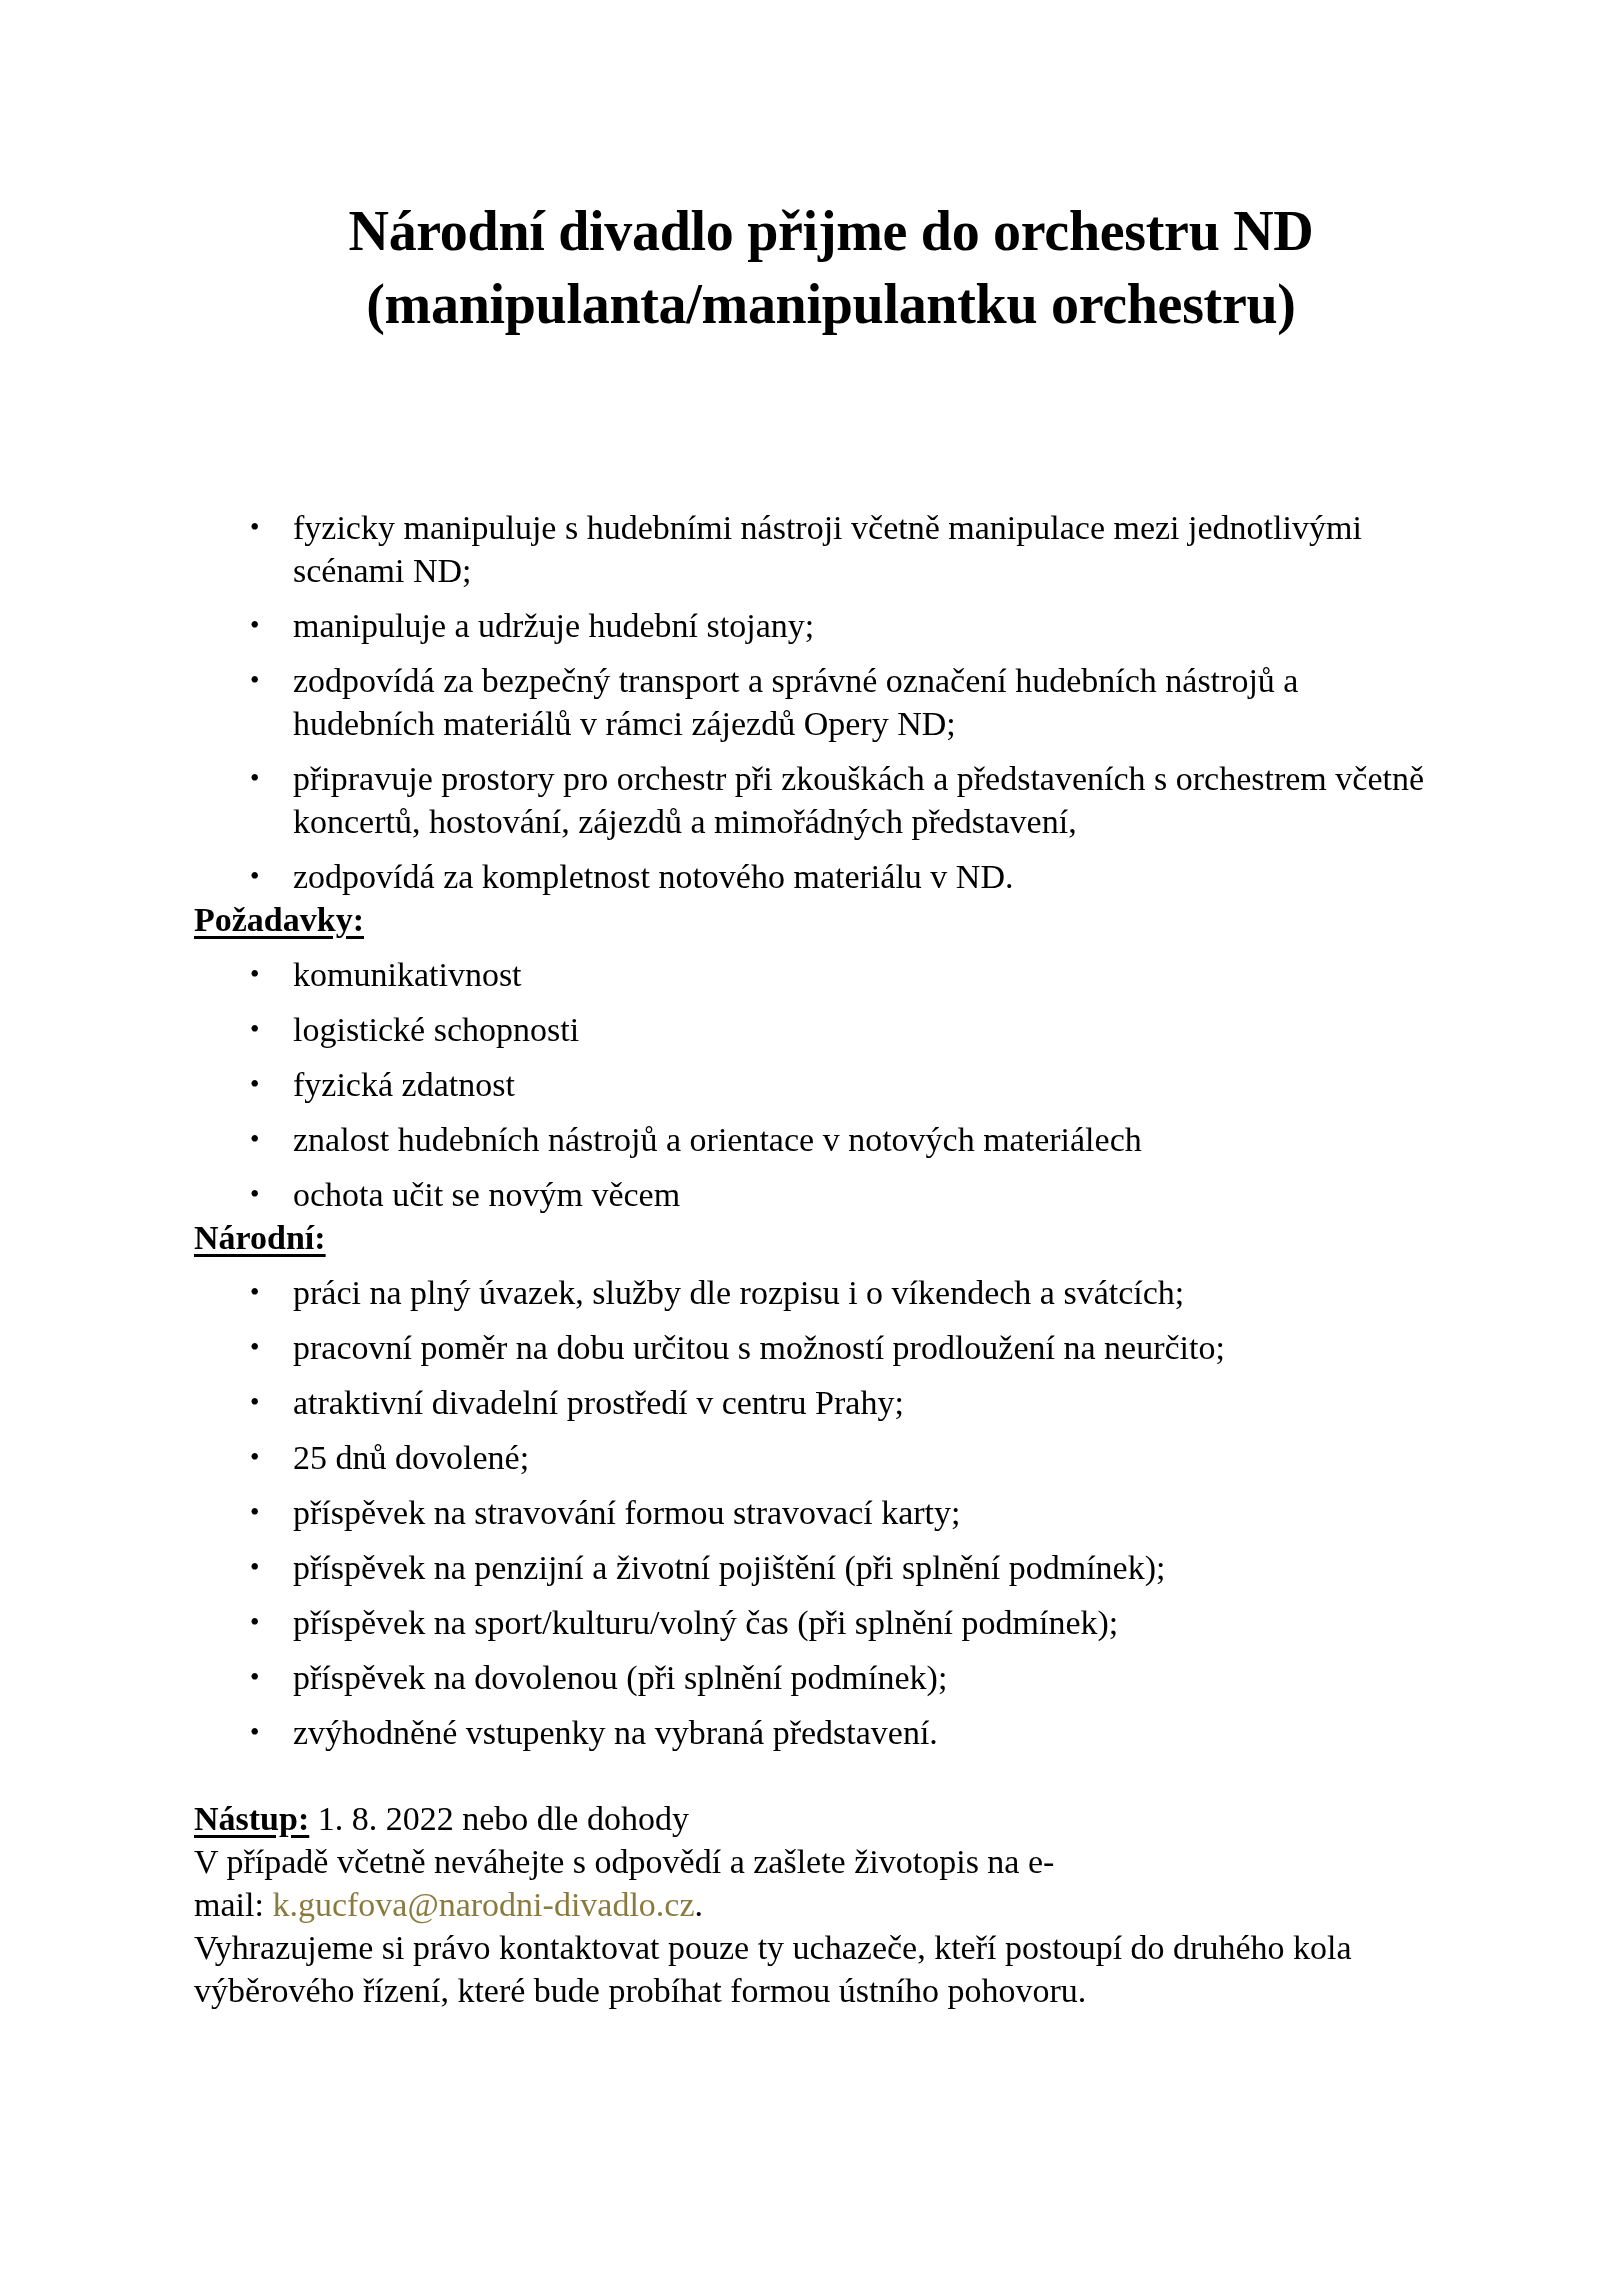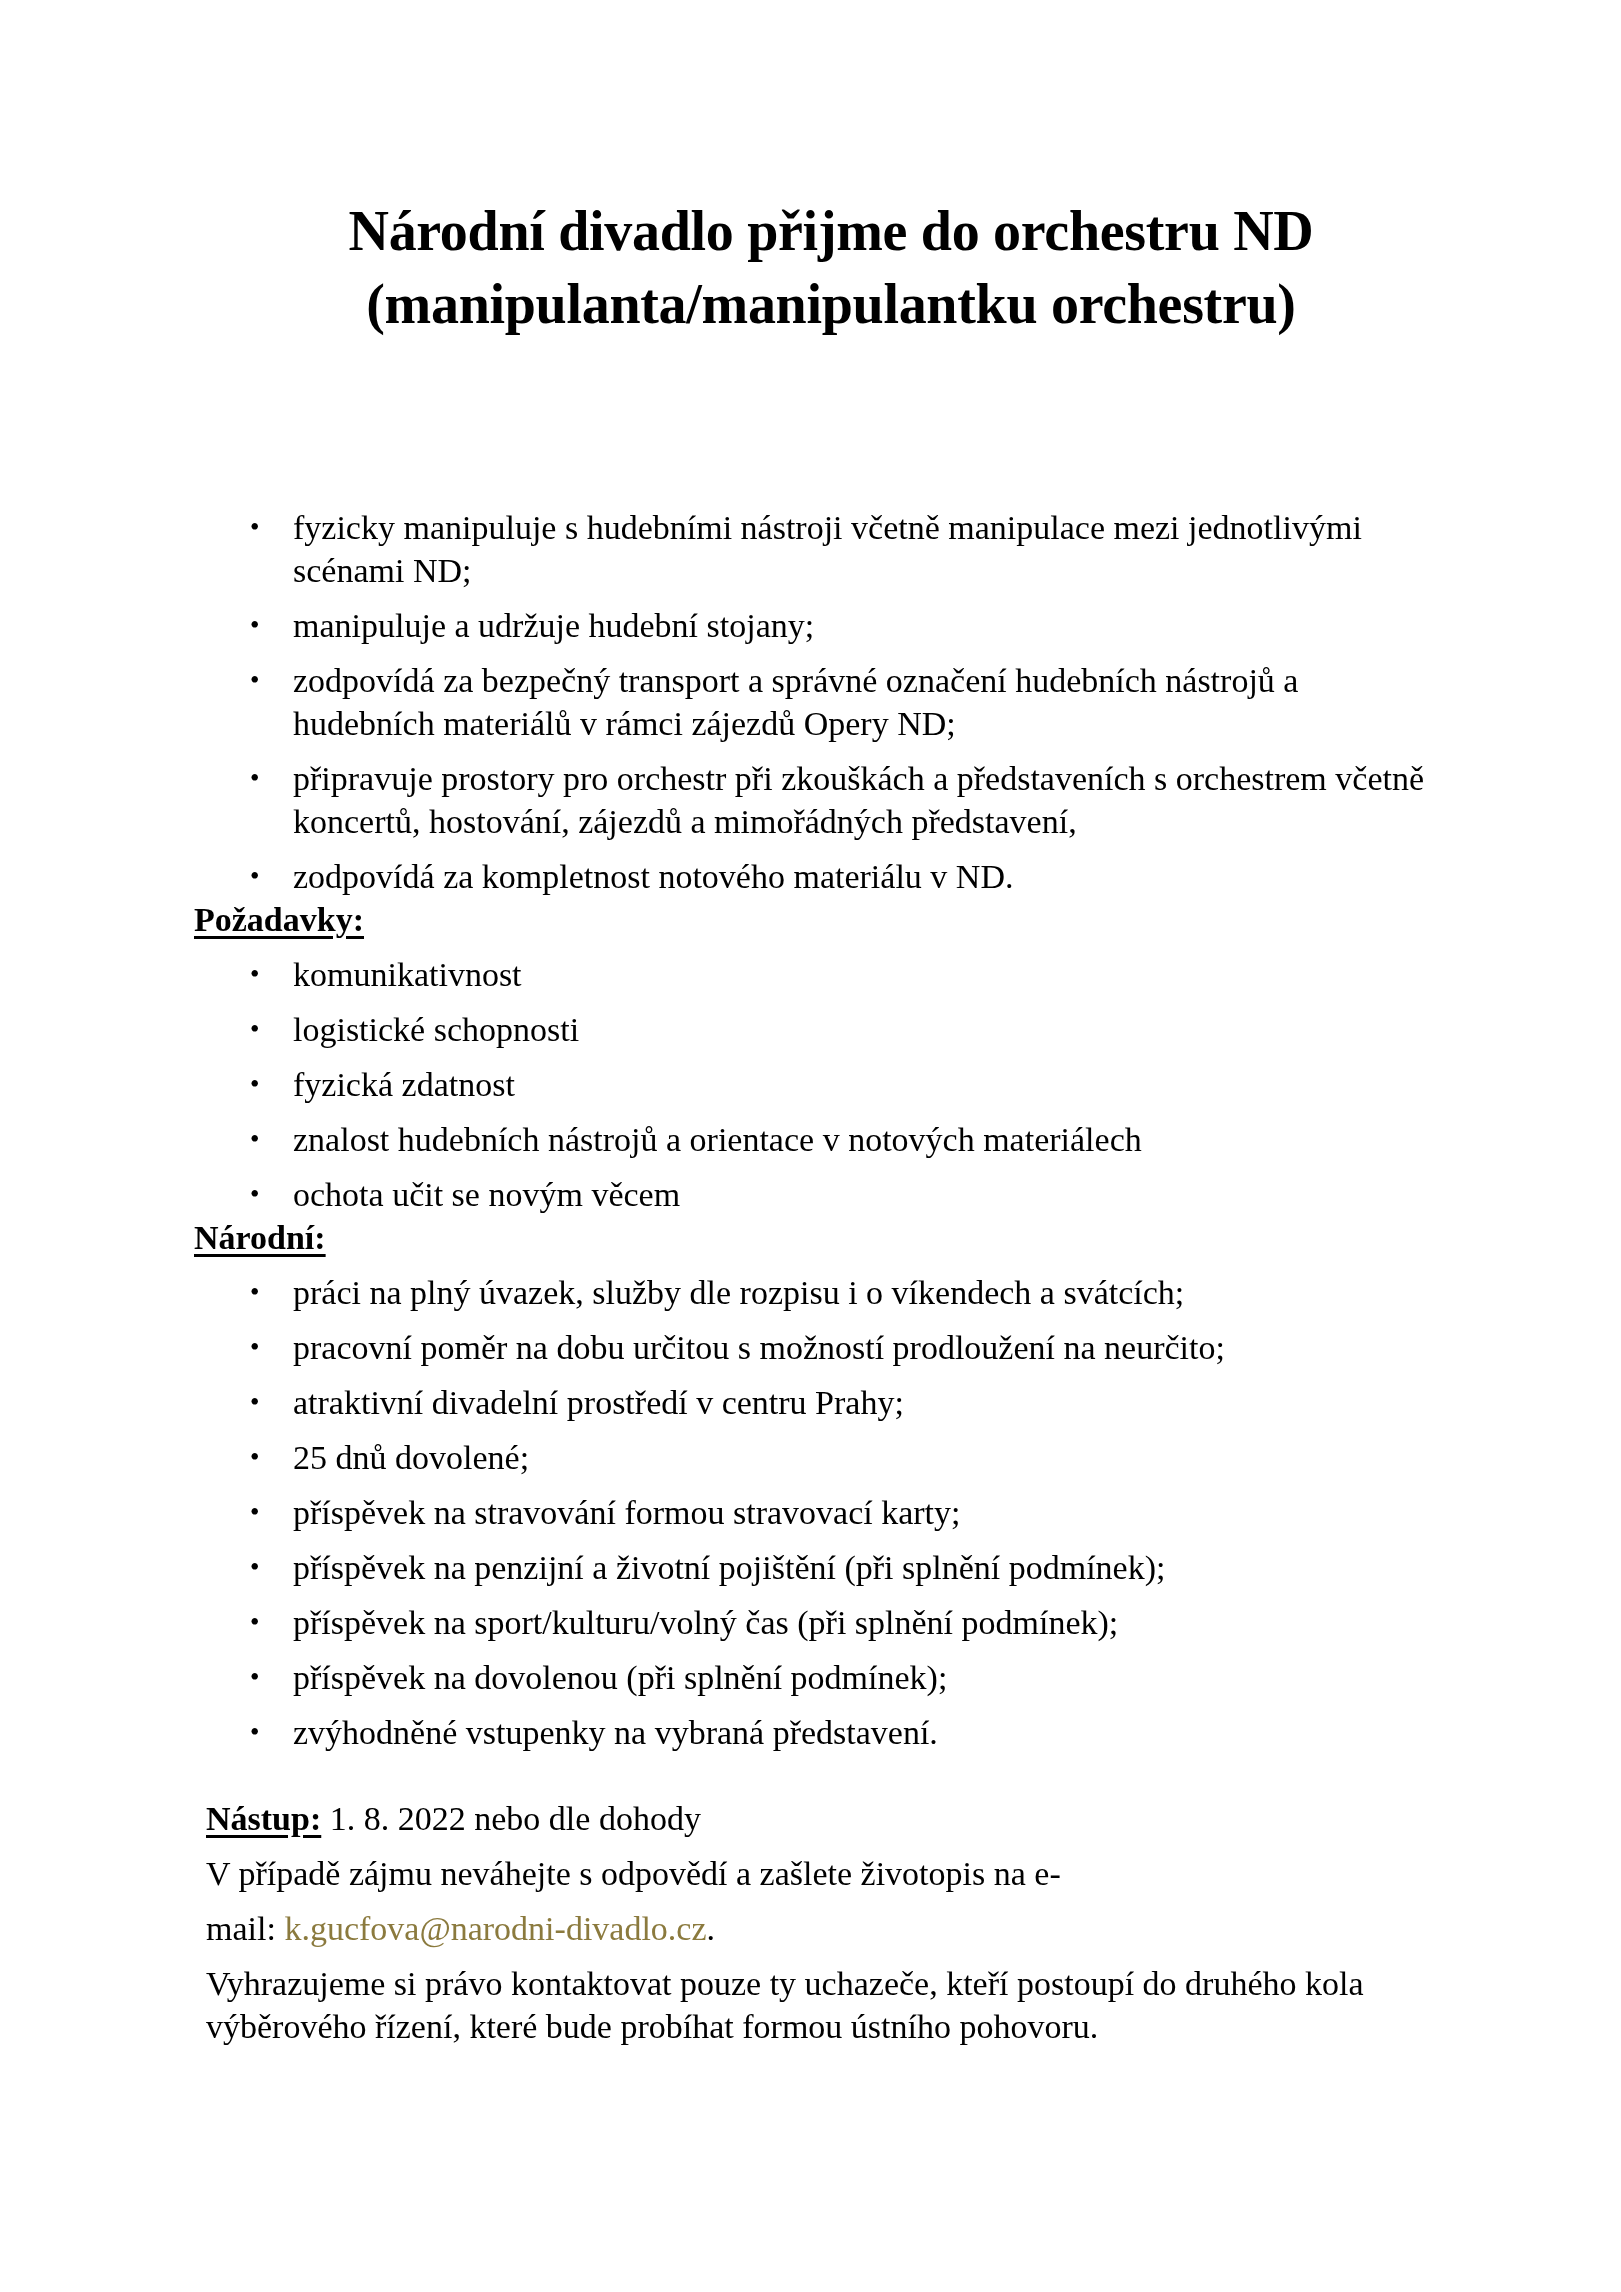--- a/index.html
+++ b/index.html
@@ -72,21 +72,21 @@
       font-size: 27px;
     }
     ul.items li .item-text {
       display: block;
       margin-top: 12px;
     }
     .closing {
       margin-top: 43px;
     }
     .closing p {
-      margin: 12px;
+      margin: 0;
     }
     .inline-heading {
       font-weight: bold;
       text-decoration: underline;
       text-decoration-thickness: 2.7px;
       text-underline-offset: 4.5px;
     }
     .email-link {
       color: #8b7a3e;
       text-decoration: none;
@@ -192,20 +192,20 @@
         </li>
         <li>
           <span class="bullet">•</span>
           <span class="item-text">zvýhodněné vstupenky na vybraná představení.</span>
         </li>
       </ul>
     </section>
 
     <section class="closing">
       <p><span class="inline-heading">Nástup:</span><span> 1. 8. 2022 nebo dle dohody</span></p>
-      <p>V případě zájmu neváhejte s odpovědí a zašlete životopis na e-</p>
+      <p>V případě včetně neváhejte s odpovědí a zašlete životopis na e-</p>
       <p><span>mail: </span><a class="email-link" href="mailto:k.gucfova@narodni-divadlo.cz">k.gucfova@narodni-divadlo.cz</a><span>.</span></p>
       <p>Vyhrazujeme si právo kontaktovat pouze ty uchazeče, kteří postoupí do druhého kola výběrového řízení, které bude probíhat formou ústního pohovoru.</p>
     </section>
 
   </div>
 </div>
 
 
 </body></html>

